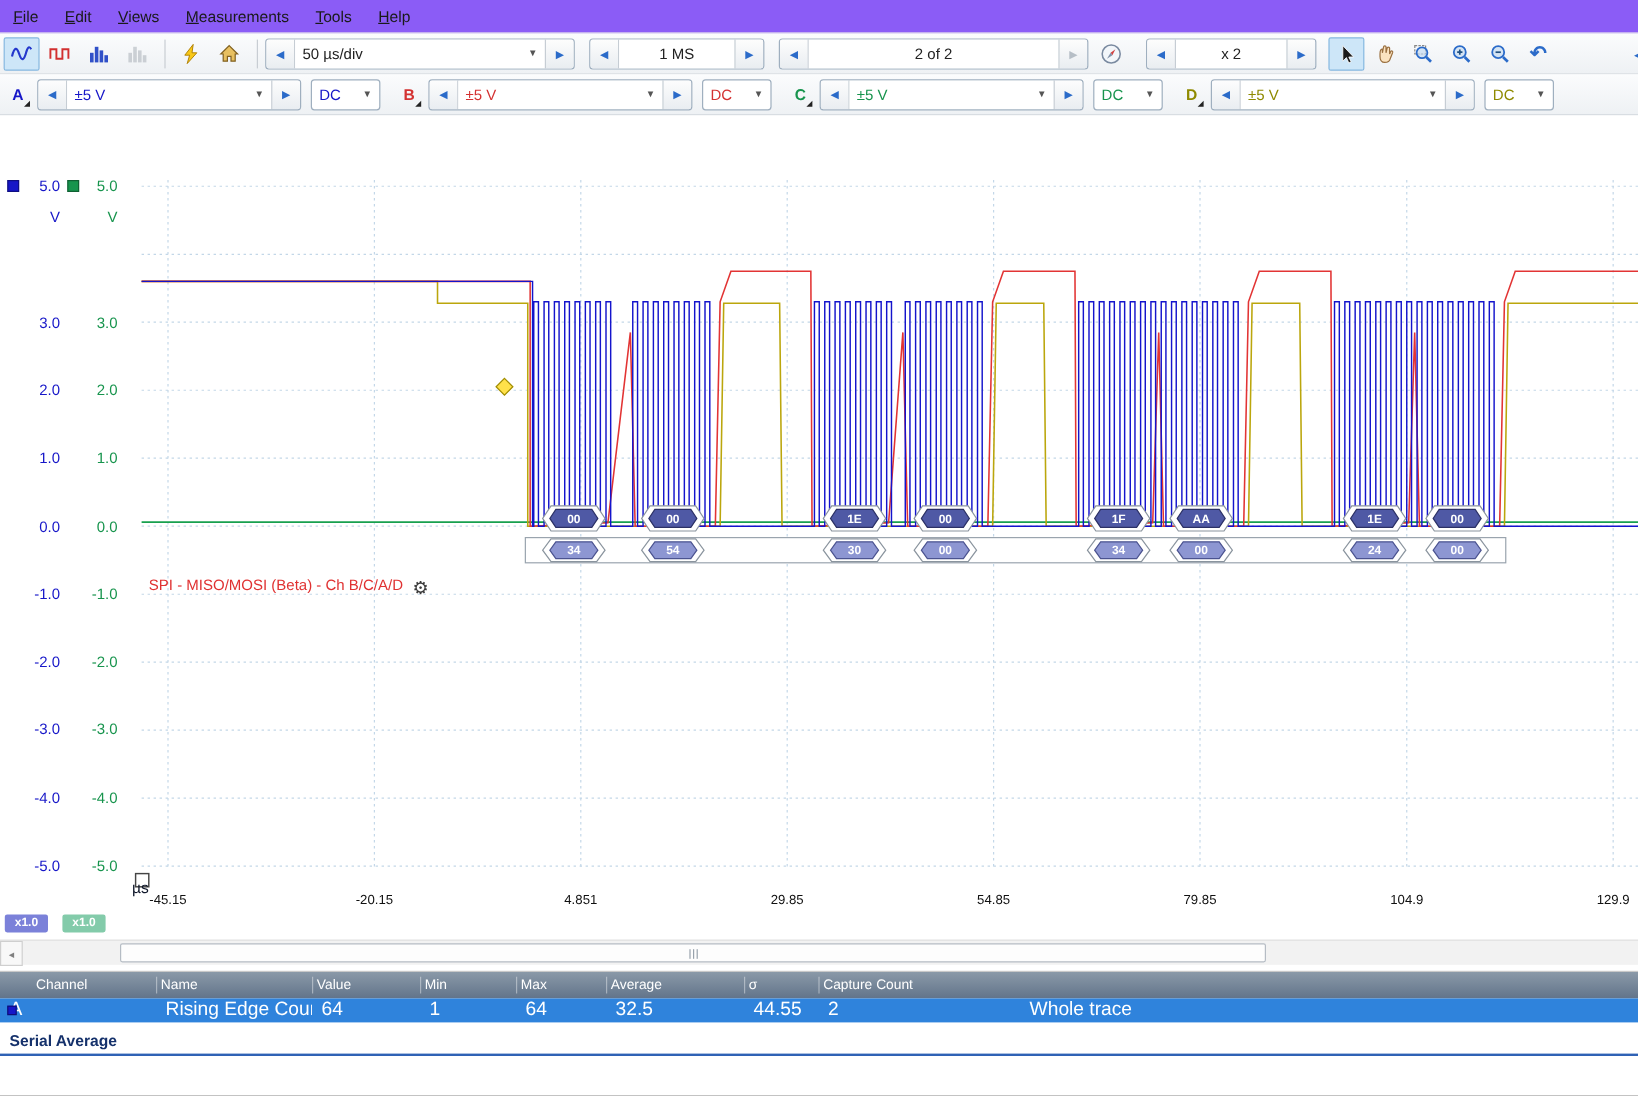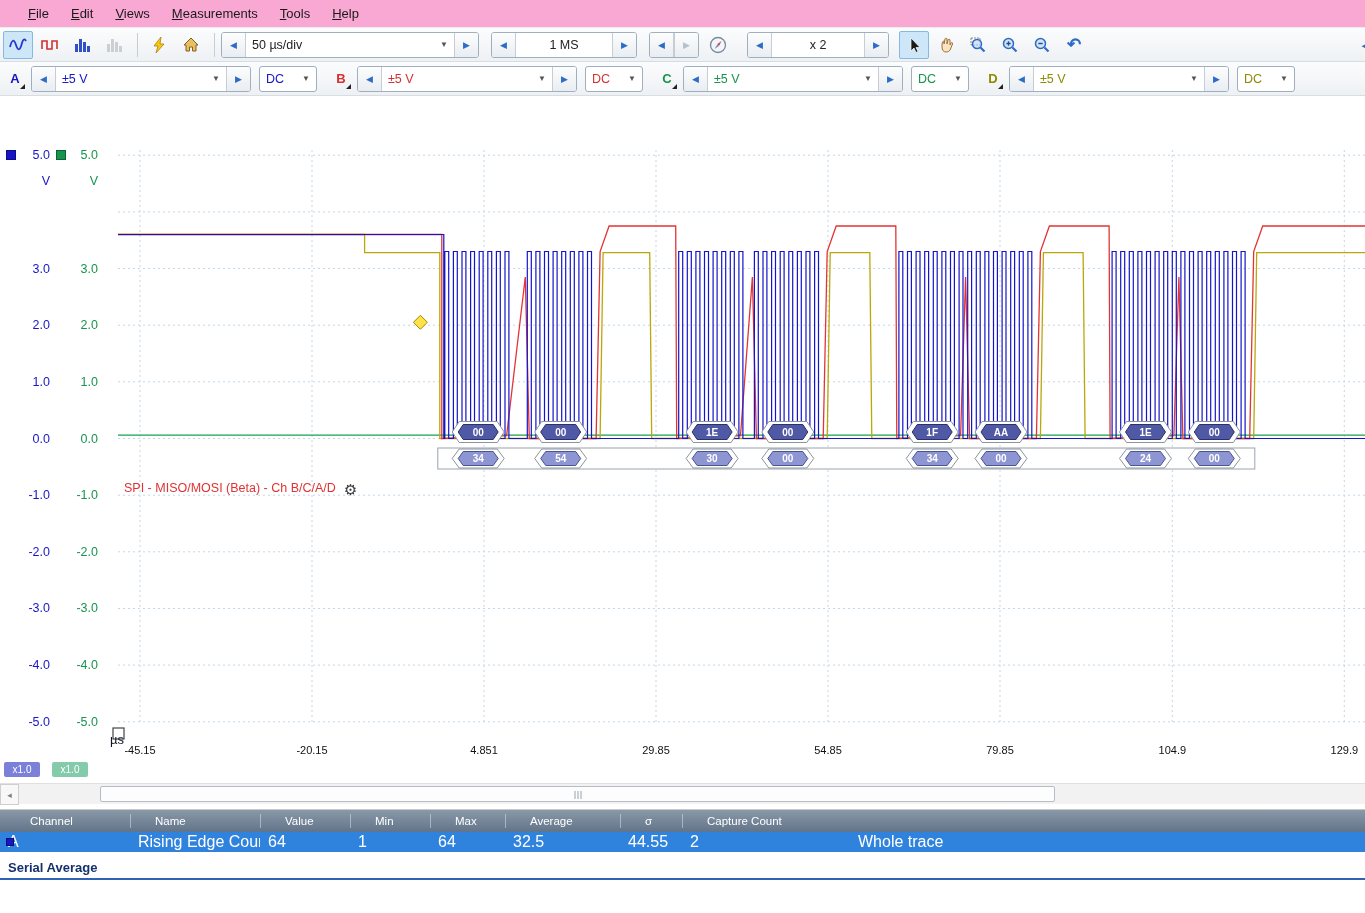--- a/index.html
+++ b/index.html
@@ -1,22 +1,22 @@
 <!DOCTYPE html>
 <html><head>
 <meta charset="utf-8">
 <style>
   *{box-sizing:border-box;margin:0;padding:0}
   html,body{background:#9a9a9a}
   .app{position:relative;width:1365px;height:913px;background:#fff;overflow:hidden;
        font-family:"Liberation Sans",sans-serif;color:#1a1a1a;}
 
   
-  .menubar{position:absolute;top:0;left:0;right:0;height:28px;background:#f9a8d4;
-           border-bottom:1px solid #ececec;display:flex;align-items:center;padding-left:17px}
+  .menubar{position:absolute;top:0;left:0;right:0;height:28px;background:#8b5cf6;
+           border-bottom:1px solid #ececec;display:flex;align-items:center;padding-left:0}
   .menu-item{padding:5px 11px;font-size:13px;cursor:default}
   .menu-item::first-letter{text-decoration:underline}
 
   
   .toolbar1{position:absolute;top:28px;left:0;right:0;height:34px}
   .toolbar2{position:absolute;top:62px;left:0;right:0;height:34px}
   .toolbar1,.toolbar2{display:flex;align-items:center;background:linear-gradient(#fbfcfd,#eef1f4);
            border-bottom:1px solid #d8dde2;padding-left:3px}
   .tbtn{width:30px;height:28px;border:1px solid transparent;background:transparent;border-radius:2px;
         display:flex;align-items:center;justify-content:center;padding:0;margin-right:2px;cursor:default}
@@ -46,39 +46,39 @@
 
   
   #scope-svg{position:absolute;top:96px;left:0;width:1365px;height:687px}
   .ytick{position:absolute;text-align:right;font-size:12.5px;line-height:16px}
   .xtick{position:absolute;transform:translateX(-50%);font-size:11px;color:#111}
   .axis-swatch{position:absolute;width:10px;height:10px;border:1px solid rgba(0,0,0,.35)}
   .spi-label{position:absolute;left:124px;top:481px;display:flex;align-items:flex-start;gap:8px;
              font-size:12.5px;color:#e03232;white-space:nowrap}
   .gear{font-size:15px;color:#3a3a3a}
   .zbadge{position:absolute;top:762px;height:15px;border-radius:2px;color:#fff;font-size:10px;
-          font-weight:normal;display:flex;align-items:center;justify-content:center}
+          font-weight:bold;display:flex;align-items:center;justify-content:center}
   .time-unit{position:absolute;left:110px;top:732px;font-size:13px;color:#0f172a}
 
   
   .hscroll{position:absolute;top:783px;left:0;width:1365px;height:21px;background:#f2f2f2;
            border-top:1px solid #e0e0e0}
   .hs-left{position:absolute;left:0;top:0;width:19px;height:21px;background:#f8f8f8;
            border:1px solid #cfcfcf;display:flex;align-items:center;justify-content:center;
            font-size:9px;color:#808080}
   .hs-thumb{position:absolute;left:100px;top:2px;width:955px;height:16px;background:#fdfdfd;
            border:1px solid #b5bcc4;border-radius:2px}
   .hs-grip{position:absolute;left:50%;top:4px;transform:translateX(-50%);display:flex;gap:2px}
   .hs-grip i{display:block;width:1px;height:8px;background:#98a2ac}
 
   
   .mtable{position:absolute;top:809px;left:0;width:1365px;border-top:1px solid #c8c8c8}
   .mhead{display:flex;height:22px;background:linear-gradient(#8a99a8,#62748a);color:#fff;
          font-size:11.5px;align-items:center}
-  .mhead .hc{border-left:1px solid rgba(255,255,255,.4);padding-left:24px;height:14px;line-height:14px;
+  .mhead .hc{border-left:1px solid rgba(255,255,255,.4);padding-left:3px;height:14px;line-height:14px;
          overflow:hidden;white-space:nowrap;flex:none}
   .mhead .hc:first-child{border-left:none;padding-left:30px}
   .mrow{display:flex;height:20px;background:#2f83dc;color:#fff;font-size:16px;align-items:center;
         position:relative}
   .mrow .rc{padding-left:8px;overflow:hidden;white-space:nowrap;flex:none}
   .mrow .rc:first-child{padding-left:30px}
   .row-swatch{position:absolute;left:6px;top:6px;width:8px;height:8px;border:1px solid rgba(0,0,0,.4)}
 
   
   .serialbar{position:absolute;top:857px;left:0;width:1365px;height:23px;background:#fff;
@@ -163,20 +163,23 @@
       <button class="spin r">
           <span>▶</span>
         </button>
     </div>
     <div class="mgap"></div>
 
     <div class="grp">
       <button class="spin l">
           <span>◀</span>
         </button>
+      <div class="combo center" style="width:208px">
+        <span>2 of 2</span>
+      </div>
       <button class="spin r dis">
           <span>▶</span>
         </button>
     </div>
     <button class="tbtn" style="margin-left:4px">
       <svg width="20" height="20" viewBox="0 0 20 20">
         <circle cx="10" cy="10" r="7.5" fill="#f2f6fa" stroke="#7a8aa0" stroke-width="1.3"></circle>
         <polygon points="13.5,6 9.5,9 11,11" fill="#d04040"></polygon>
         <polygon points="6.5,14 11,11 9.5,9" fill="#8090a8"></polygon>
       </svg>

